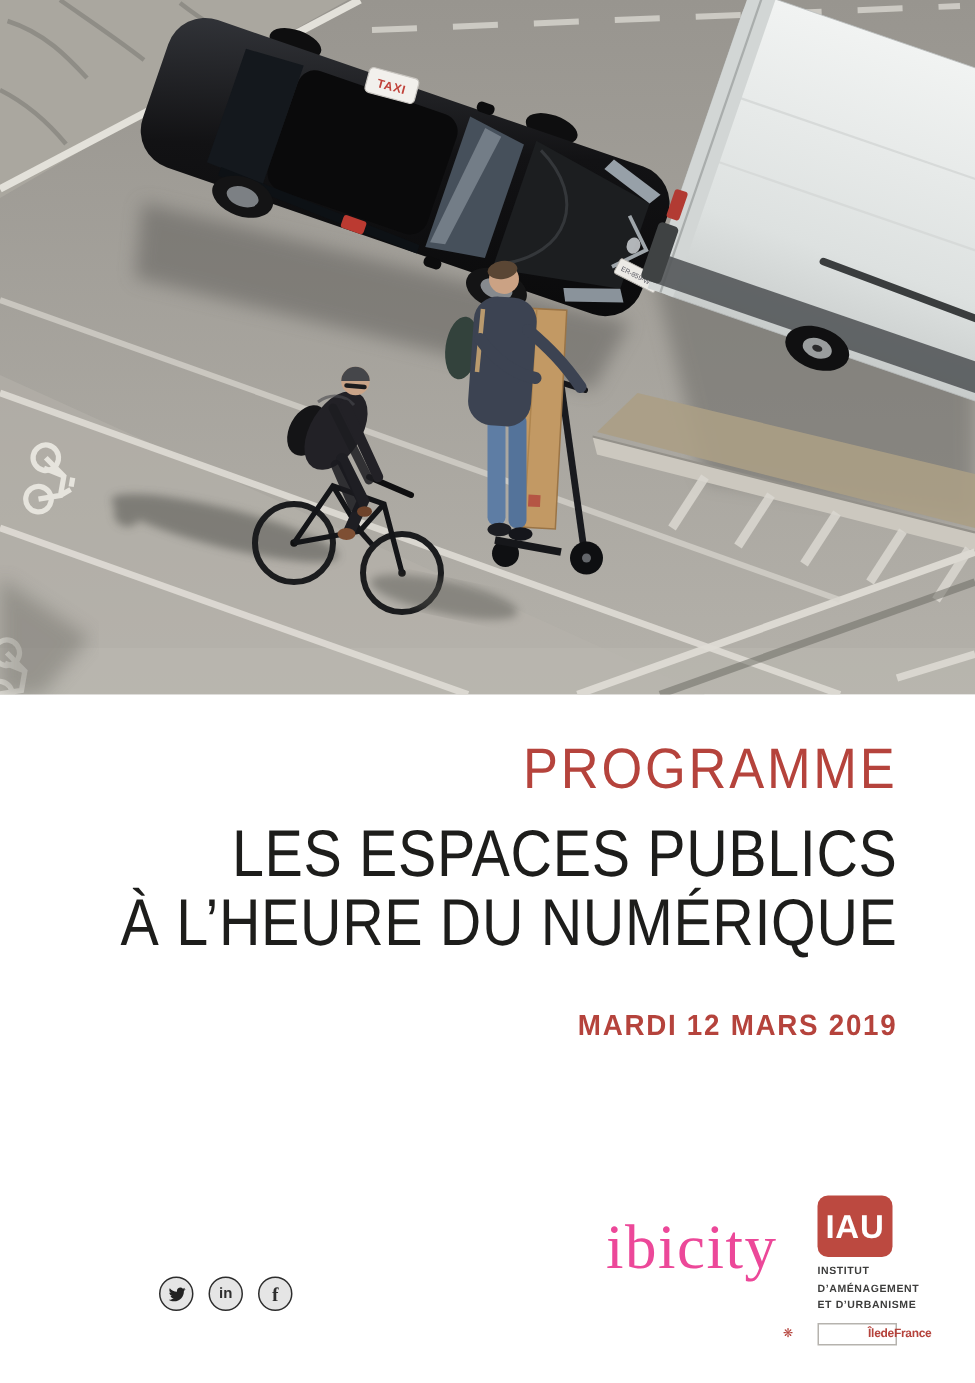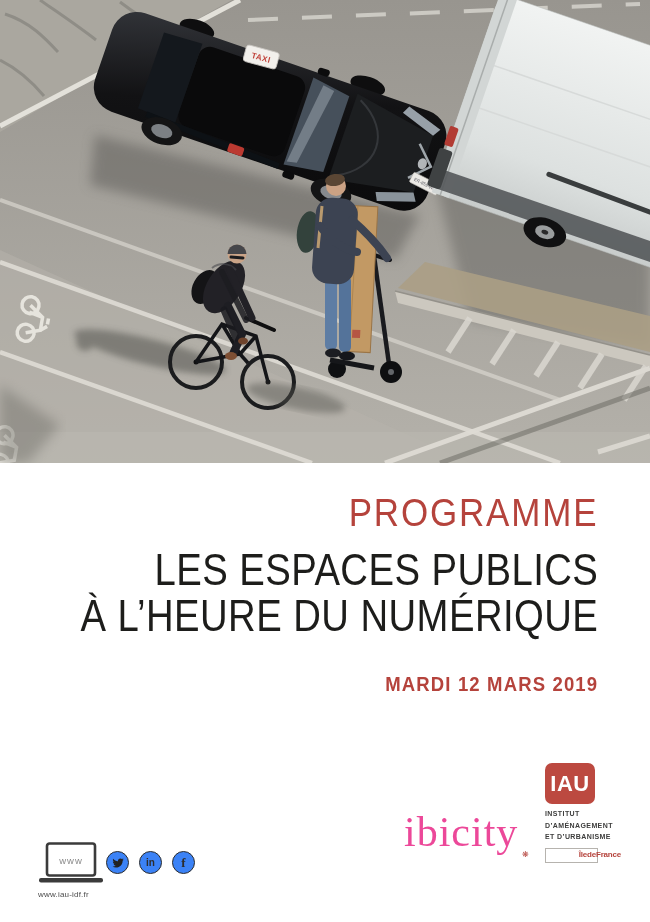--- a/index.html
+++ b/index.html
@@ -13,28 +13,28 @@
   .title-main{position:absolute;right:52px;top:547px;text-align:right;font-size:44px;
           line-height:46px;font-weight:400;letter-spacing:.5px;color:#1d1d1b;
           transform:scaleX(.87);transform-origin:100% 0;white-space:nowrap;}
   .date{position:absolute;right:52px;top:673px;font-size:19.5px;font-weight:700;
           letter-spacing:1.2px;transform:scaleX(.95);transform-origin:100% 50%;}
 
   .web{position:absolute;left:38px;top:842px;width:70px;}
   .web-url{margin-top:2px;font-size:8px;color:#4c4c4c;letter-spacing:.2px;}
   .socials{position:absolute;left:106px;top:851px;display:flex;gap:10px;}
   .soc{width:23px;height:23px;border:1.4px solid #2d2d2d;border-radius:50%;
-       display:flex;align-items:center;justify-content:center;background:#3b82f6;box-sizing:border-box;}
+       display:flex;align-items:center;justify-content:center;background:#e5e5e5;box-sizing:border-box;}
   .soc .txt{font-size:10px;font-weight:700;color:#2d2d2d;line-height:1;}
   .soc .txt-f{font-family:"Liberation Serif",serif;font-size:13px;font-weight:600;color:#2d2d2d;line-height:1;}
 
   .ibicity{position:absolute;left:404px;top:808px;font-family:"Liberation Serif",serif;
        font-size:42px;color:#ec4899;letter-spacing:1px;}
 
-  .iau{position:absolute;left:545px;top:763px;width:95px;}
+  .iau{position:absolute;left:545px;top:797px;width:95px;}
   .iau-square{width:50px;height:41px;border-radius:7px;display:flex;align-items:center;
        justify-content:center;color:#fff;font-weight:700;font-size:22px;letter-spacing:.5px;}
   .iau-lines{margin-top:4px;font-size:7px;font-weight:700;color:#3d3d3c;
        letter-spacing:.4px;line-height:11.5px;white-space:nowrap;}
   .idf-box{margin-top:5px;width:53px;height:15px;border:1px solid #b6b3ae;display:flex;
        align-items:center;justify-content:center;gap:2px;box-sizing:border-box;}
   .idf-star{font-size:8px;line-height:1;}
   .idf-text{font-size:8px;font-weight:700;letter-spacing:-0.2px;line-height:1;}
 </style>
 </head>
@@ -226,28 +226,20 @@
     </svg>
   </div>
 
   <div class="kicker" style="color:#b5433c;">PROGRAMME</div>
   <div class="title-main">
     <div>LES ESPACES PUBLICS</div>
     <div>À L’HEURE DU NUMÉRIQUE</div>
   </div>
   <div class="date" style="color:#b5433c;">MARDI 12 MARS 2019</div>
 
-  <div class="web">
-    <svg width="66" height="42" viewBox="0 0 66 42">
-      <rect x="9" y="1.5" width="48" height="32" rx="2.5" fill="#ffffff" stroke="#3b3b3b" stroke-width="2.6"></rect>
-      <text x="33" y="22" text-anchor="middle" font-size="9.5" letter-spacing="1" fill="#8a8a8a" font-family="Liberation Sans, sans-serif">www</text>
-      <rect x="1" y="36" width="64" height="4.5" rx="2" fill="#3b3b3b"></rect>
-    </svg>
-    <div class="web-url">www.iau-idf.fr</div>
-  </div>
 
   <div class="socials">
     <span class="soc">
       <svg width="12" height="12" viewBox="0 0 24 24" fill="#222222">
         <path d="M23.4 4.8c-.8.4-1.7.6-2.6.8.9-.6 1.6-1.5 2-2.5-.9.5-1.9.9-2.9 1.1C19 3.3 17.8 2.8 16.5 2.8c-2.6 0-4.6 2.1-4.6 4.6 0 .4 0 .7.1 1-3.9-.2-7.3-2-9.6-4.8-.4.7-.6 1.5-.6 2.3 0 1.6.8 3 2.1 3.9-.8 0-1.5-.2-2.1-.6v.1c0 2.2 1.6 4.1 3.7 4.5-.4.1-.8.2-1.2.2-.3 0-.6 0-.9-.1.6 1.8 2.3 3.2 4.3 3.2-1.6 1.2-3.6 2-5.7 2-.4 0-.7 0-1.1-.1 2 1.3 4.5 2.1 7.1 2.1 8.5 0 13.2-7.1 13.2-13.2v-.6c.9-.7 1.7-1.5 2.3-2.5z"></path>
       </svg>
     </span>
     <span class="soc">
       <span class="txt">in</span>
     </span>

